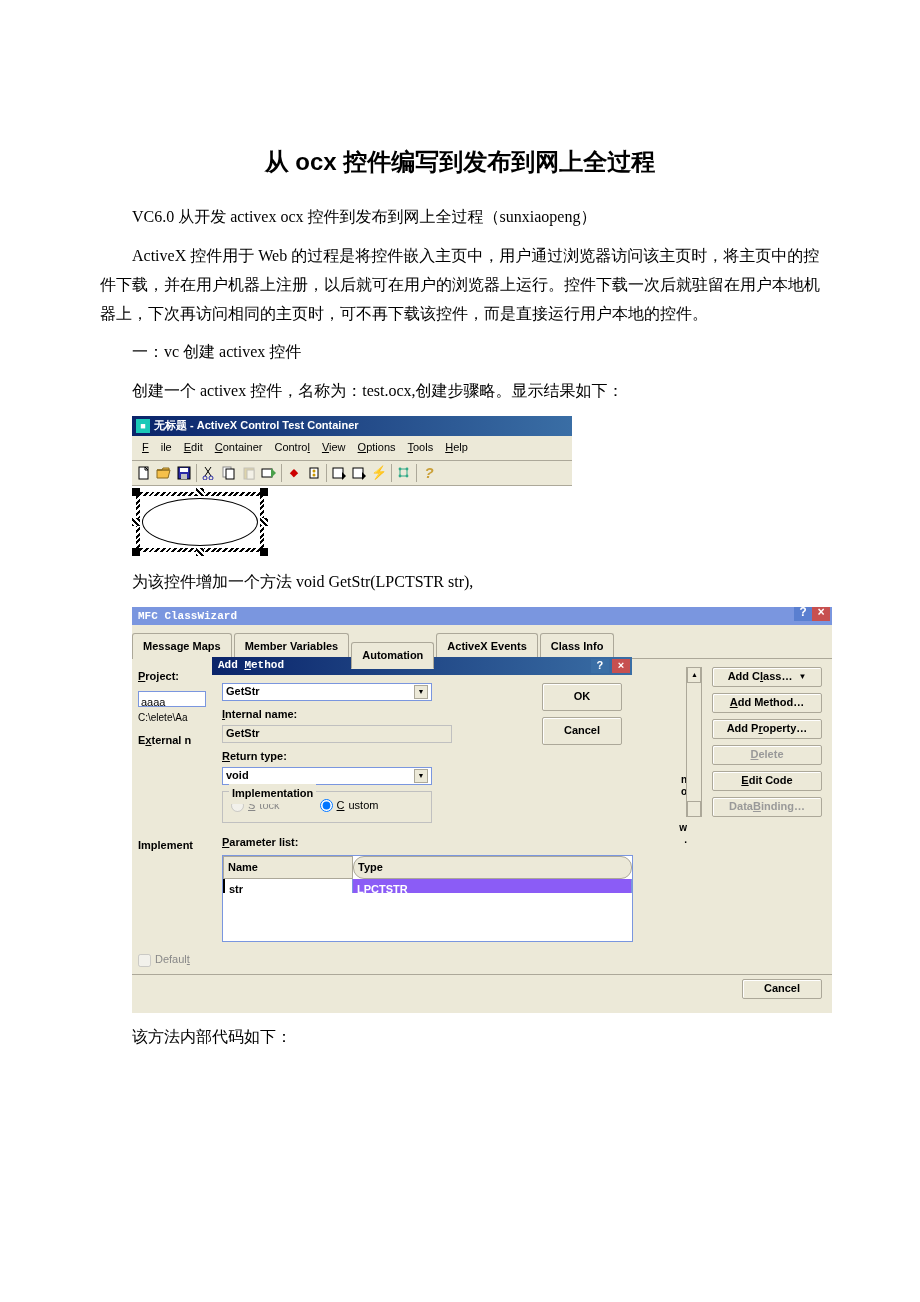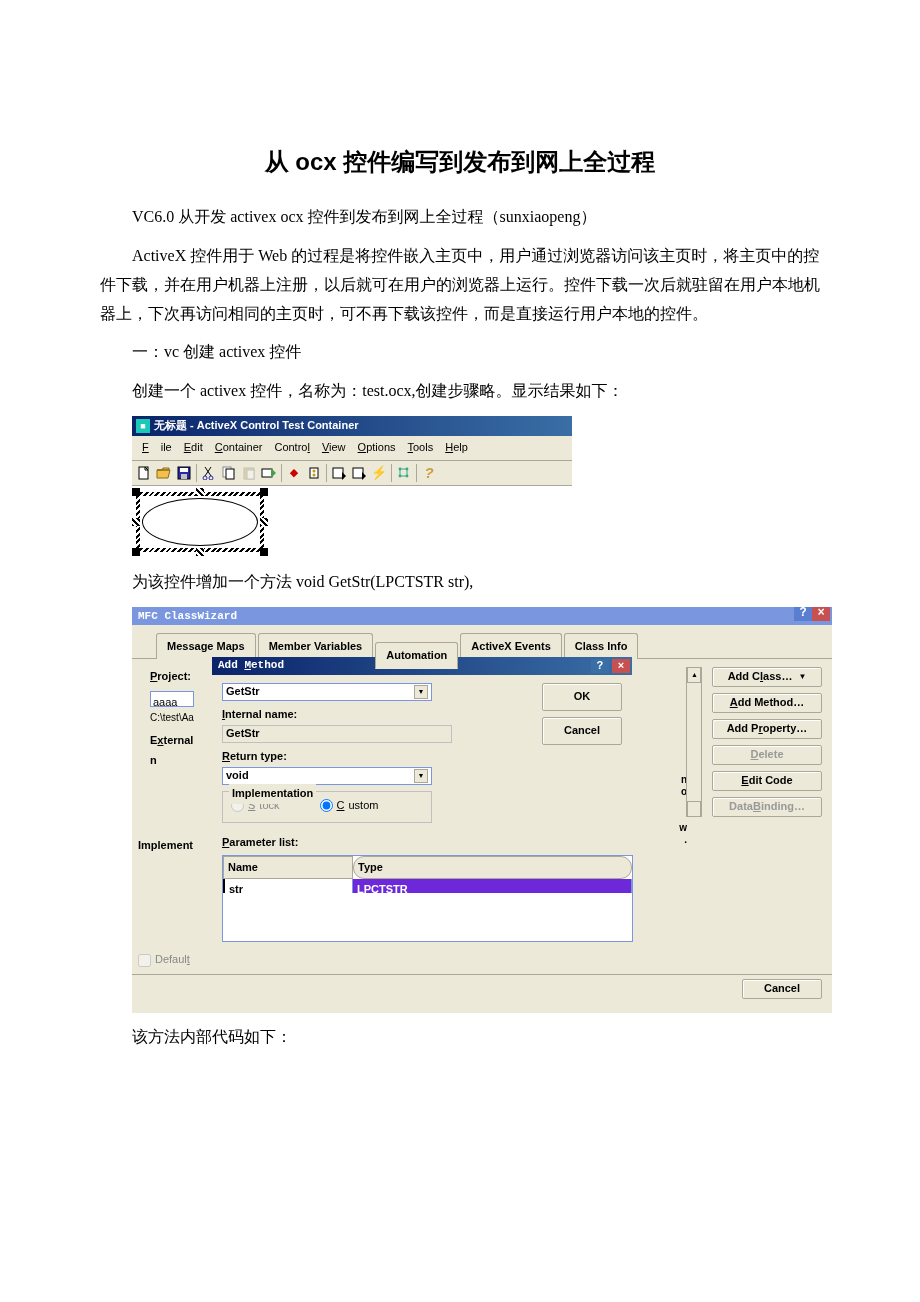--- a/index.html
+++ b/index.html
@@ -78,30 +78,30 @@
 
   
   .cw-window { width:700px; font-family:Tahoma,sans-serif; font-size:11px; background:#ece9d8; }
   .cw-titlebar { background:#7a96df; color:#fff; height:18px;
     display:flex; align-items:flex-start; justify-content:space-between;
     padding:0 2px 0 6px; font-family:"Courier New",monospace; font-weight:bold; }
   .cw-titleicons { display:flex; gap:0; }
   .cw-titleicons span { width:18px; height:14px; background:#5a7fd0;
     display:inline-flex;align-items:center;justify-content:center;color:#fff;
     font-size:12px; font-weight:bold; }
-  .cw-tabs { display:flex; align-items:flex-end; padding:6px 8px 0 24px;
+  .cw-tabs { display:flex; align-items:flex-end; padding:6px 8px 0 0;
     border-bottom:1px solid #aca899; }
   .cw-tab { padding:3px 10px; background:#ece9d8;
     border:1px solid #aca899; border-bottom:none; margin-right:2px;
     border-radius:3px 3px 0 0; color:#000; font-weight:bold; }
   .cw-tab.inactive { background:#ece9d8; position:relative; top:1px; }
   .cw-tab.active { background:#ece9d8; border-bottom:1px solid #ece9d8;
     position:relative; top:11px; z-index:2; }
   .cw-body { display:flex; }
-  .cw-left { width:80px; padding:8px 18px; font-weight:bold; color:#000; }
+  .cw-left { width:80px; padding:8px 6px; font-weight:bold; color:#000; }
   .cw-left .lbl { margin-bottom:4px; }
   .cw-left .lbl u { text-decoration:underline; }
   .cw-left .list { background:#fff; border:1px solid #7a96df; height:16px;
     padding:1px 2px; font-weight:normal; overflow:hidden; margin-bottom:2px; }
   .cw-right { flex:1; display:flex; }
   .cw-right-content { flex:1; padding:0 6px 4px 0; position:relative; }
   .cw-side { width:130px; padding:8px 10px; }
   .cw-btn { width:110px; height:20px; background:#ece9d8;
     border:1px solid #aca899; border-radius:2px; margin-bottom:6px;
     font-weight:bold; font-size:11px; display:flex; align-items:center;
@@ -158,21 +158,21 @@
     background:#fff; font-size:11px; }
   .am-th { display:flex; }
   .am-th > div { background:#ece9d8; border:1px solid #aca899;
     font-weight:bold; padding:1px 4px; }
   .am-th > div:first-child{ width:130px; }
   .am-th > div:last-child{ flex:1;border-radius:11px; }
   .am-row { display:flex; }
   .am-row > div { padding:1px 4px; height:14px; border-right:1px solid #7a96df; }
   .am-row .n { width:130px; background:#fff; color:#000; font-weight:bold;
     border-left:2px solid #000; }
-  .am-row .t { flex:1; background:#6d28d9; color:#fff; font-weight:bold; }
+  .am-row .t { flex:1; background:#8b5cf6; color:#fff; font-weight:bold; }
   .am-empty { height:48px; }
   .am-btns { display:flex; flex-direction:column; gap:6px; margin-left:12px; }
   .am-btn { width:80px; height:28px; background:#ece9d8;
     border:1px solid #aca899; border-radius:2px; font-weight:bold;
     display:flex; align-items:center; justify-content:center;
     box-shadow:inset 1px 1px 0 #fff; }
   .cw-bottom-row { display:flex; align-items:flex-start; }
   .cw-impl-lbl { width:80px; padding:0 6px; font-weight:bold; }
   .cw-default-row { padding:4px 6px; display:flex; align-items:center; gap:4px; color:#888; }
   .cw-default-row input{ margin:0; }
@@ -337,21 +337,21 @@
       <div class="cw-tab inactive">Message Maps</div>
       <div class="cw-tab inactive">Member Variables</div>
       <div class="cw-tab active">Automation</div>
       <div class="cw-tab inactive">ActiveX Events</div>
       <div class="cw-tab inactive">Class Info</div>
     </div>
     <div class="cw-body">
       <div class="cw-left">
         <div class="lbl"><u>P</u>roject:</div>
         <div class="list">aaaa</div>
-        <div style="font-weight:normal;font-size:10px;margin-bottom:4px;">C:\test\Aa</div>
+        <div style="font-weight:normal;font-size:10px;margin-bottom:4px;">C:\elete\Aa</div>
         <div class="lbl">E<u>x</u>ternal n</div>
       </div>
 
       <div class="cw-right">
         <div class="cw-right-content">
 
           <div class="am-dialog">
             <div class="am-titlebar">
               <span style="font-family:'Courier New',monospace;">Add <u>M</u>ethod</span>
               <span class="am-tb-icons">

